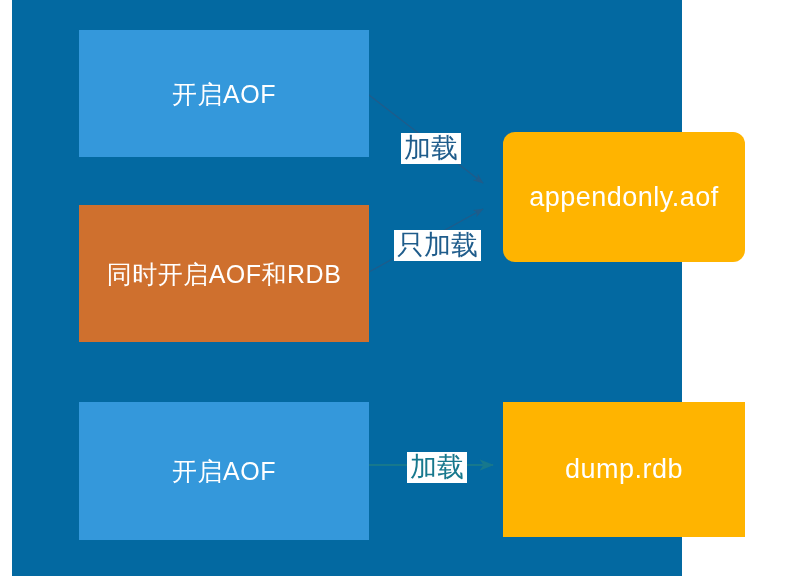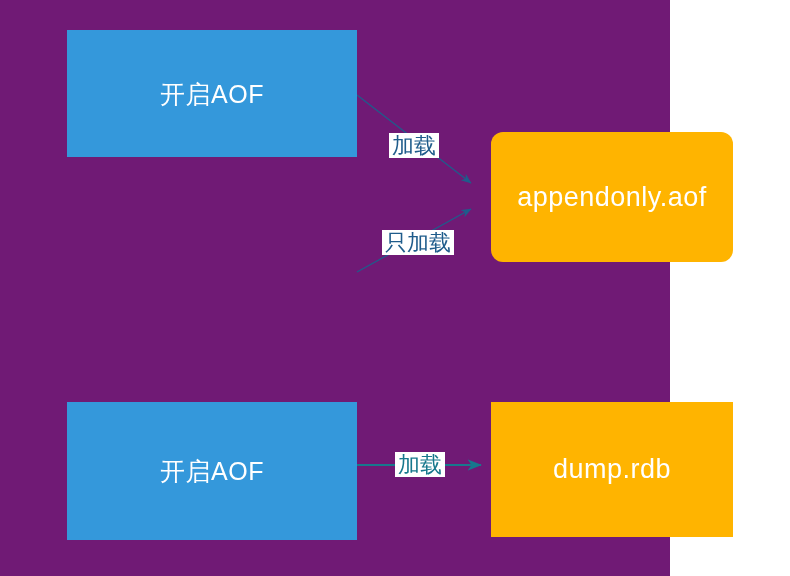--- a/index.html
+++ b/index.html
@@ -10,21 +10,22 @@
     width: 790px;
     height: 576px;
     background: #ffffff;
     font-family: "Liberation Sans", "DejaVu Sans", sans-serif;
     overflow: hidden;
   }
   #canvas {
     position: relative;
     width: 670px;
     height: 576px;
-    background: #701a75;
+    background: #0369a1;
+    margin-left: 12px;
   }
   .node {
     position: absolute;
     display: flex;
     align-items: center;
     justify-content: center;
     box-sizing: border-box;
     color: #ffffff;
     text-align: center;
     line-height: 1.2;
@@ -56,21 +57,21 @@
     position: absolute;
     left: 0; top: 0;
     width: 790px;
     height: 576px;
     pointer-events: none;
   }
 
   
   .edge-label {
     position: absolute;
-    font-size: 22px;
+    font-size: 27px;
     white-space: nowrap;
     background: #ffffff;
     padding: 0 3px;
     line-height: 1.15;
   }
   #edge-label-load-aof   { left: 389px; top: 133px; color: #1f5c8b; }
   #edge-label-only-load  { left: 382px; top: 230px; color: #1f5c8b; }
   #edge-label-load-rdb   { left: 395px; top: 452px; color: #17788d; }
 </style>
 </head>
@@ -98,20 +99,23 @@
 
     <g>
       <line x1="357" y1="465" x2="481" y2="465" stroke="#17788d" stroke-width="1.8" marker-end="url(#arrowhead-teal)"></line>
     </g>
   </svg>
 
   <div class="node" id="node-aof-enabled" style="background:#3498db;">
     <span class="node-label">开启AOF</span>
   </div>
 
+  <div class="node" id="node-aof-rdb-both" style="background:#cf702e;">
+    <span class="node-label">同时开启AOF和RDB</span>
+  </div>
 
   <div class="node" id="node-rdb-enabled" style="background:#3498db;">
     <span class="node-label">开启AOF</span>
   </div>
 
   <div class="node" id="node-appendonly" style="background:#ffb400;border-radius:12px;">
     <span class="node-label">appendonly.aof</span>
   </div>
 
   <div class="node" id="node-dumprdb" style="background:#ffb400;">

